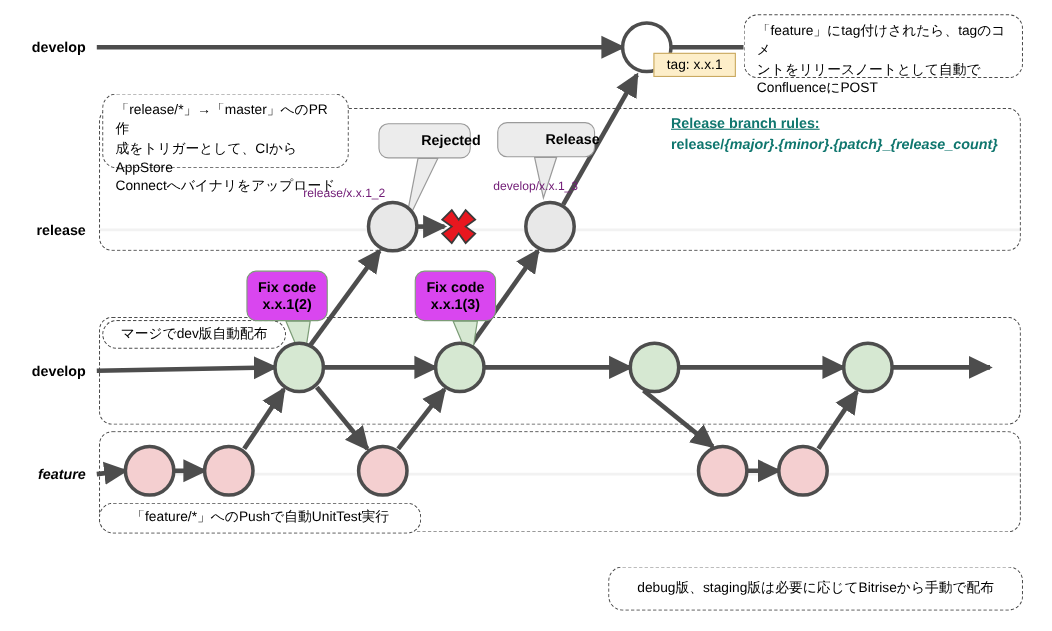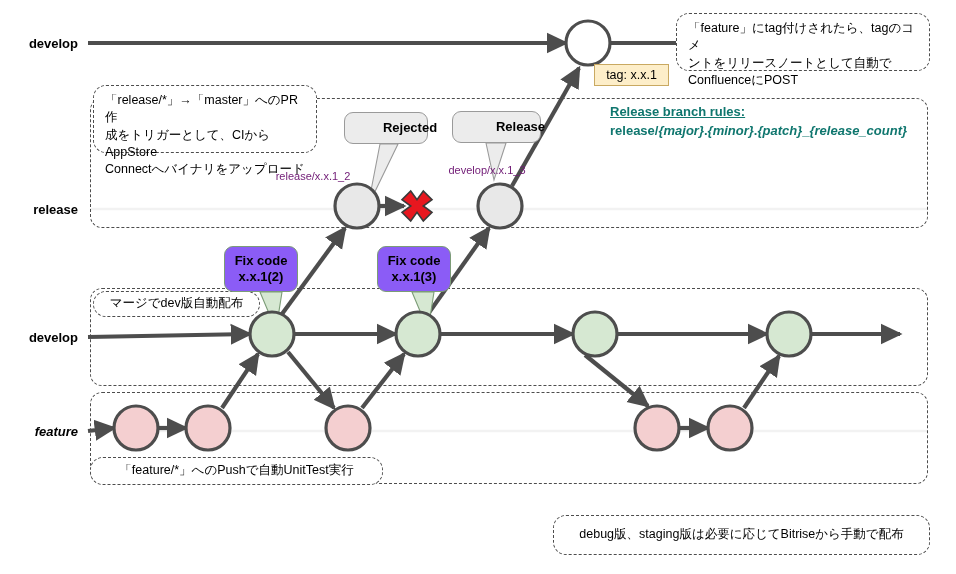--- a/index.html
+++ b/index.html
@@ -49,21 +49,21 @@
   }
 
   
   .callout{
     position:absolute;box-sizing:border-box;border-radius:9px;
     font-size:13px;font-weight:bold;color:#000;text-align:center;
     display:flex;align-items:center;justify-content:center;
     line-height:1.25;white-space:pre-line;
   }
   .callout.gray{background:#ececec;border:1.1px solid #9a9a9a;padding-left:48px;}
-  .callout.green{background:#8b5cf6;border:1.1px solid #7c9c77;}
+  .callout.green{background:#d946ef;border:1.1px solid #7c9c77;}
 
   
   .tag-chip{
     position:absolute;box-sizing:border-box;background:#fdeec9;
     border:1.1px solid #c9a961;font-size:12.5px;color:#000;
     display:flex;align-items:center;justify-content:center;
     padding:2px 8px;
   }
 </style>
 </head>
@@ -160,17 +160,17 @@
 x.x.1(2)</div>
       <div class="callout green" style="left: 377px; top: 246px; width: 74px; height: 46px;">Fix code
 x.x.1(3)</div>
     </div>
 
   <div class="rules" id="rules-block" style="left: 610px; top: 103px;">
     <span class="rules-title">Release branch rules:</span>
     <span class="rules-body" id="rules-body">release/<i>{major}</i>.<i>{minor}</i>.<i>{patch}</i>_<i>{release_count}</i></span>
   </div>
 
-  <div class="tag-chip" id="tag-chip" style="left: 594px; top: 64px; width: 75px; height: 22px;">
+  <div class="tag-chip" id="tag-chip" style="left: 594px; top: 48px; width: 75px; height: 22px;">
     <span>tag: x.x.1</span>
   </div>
 
 </div>
 
 </body></html>

